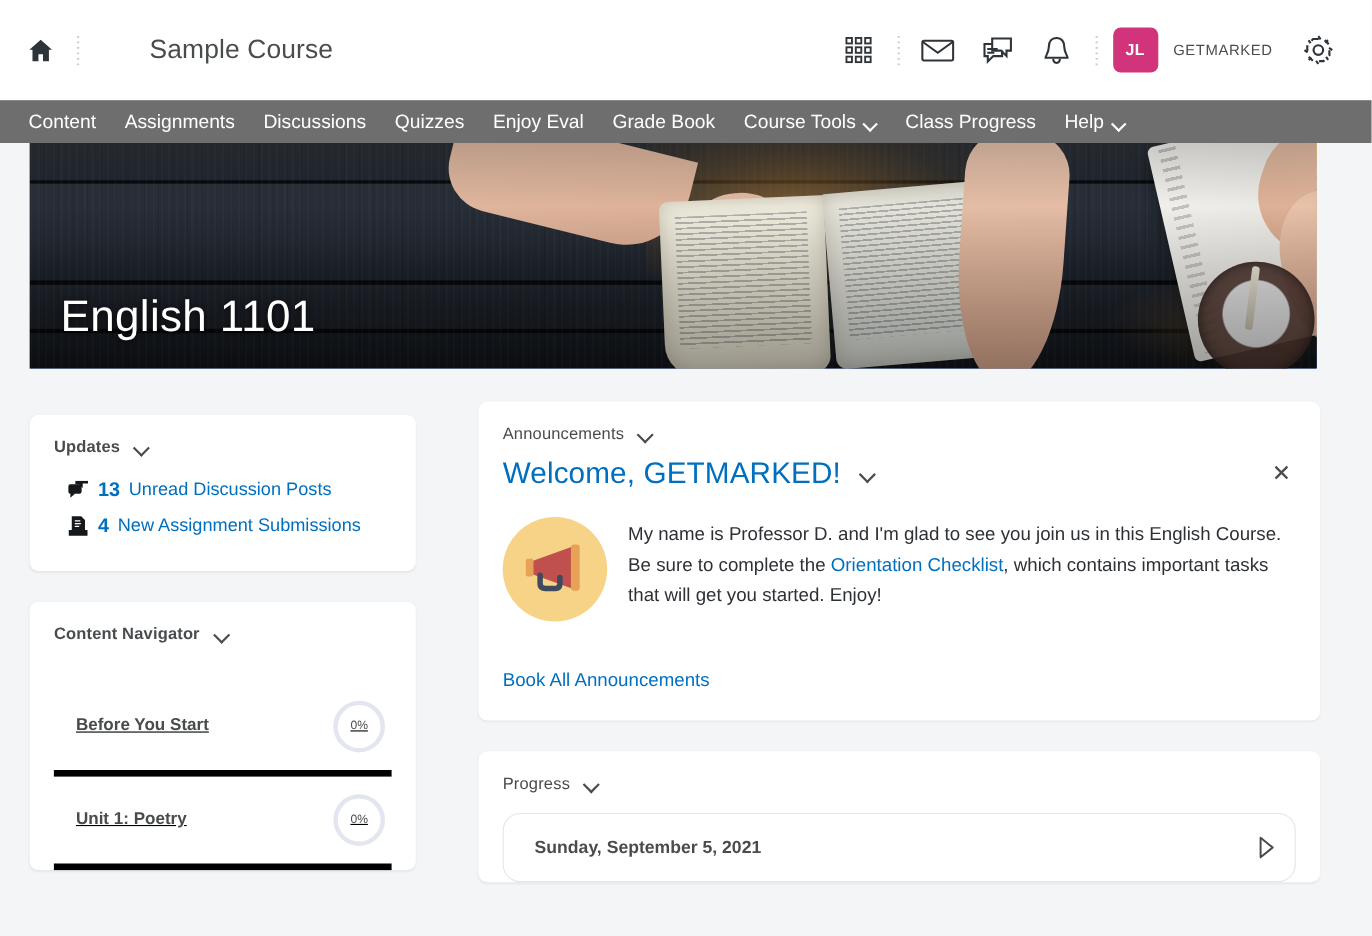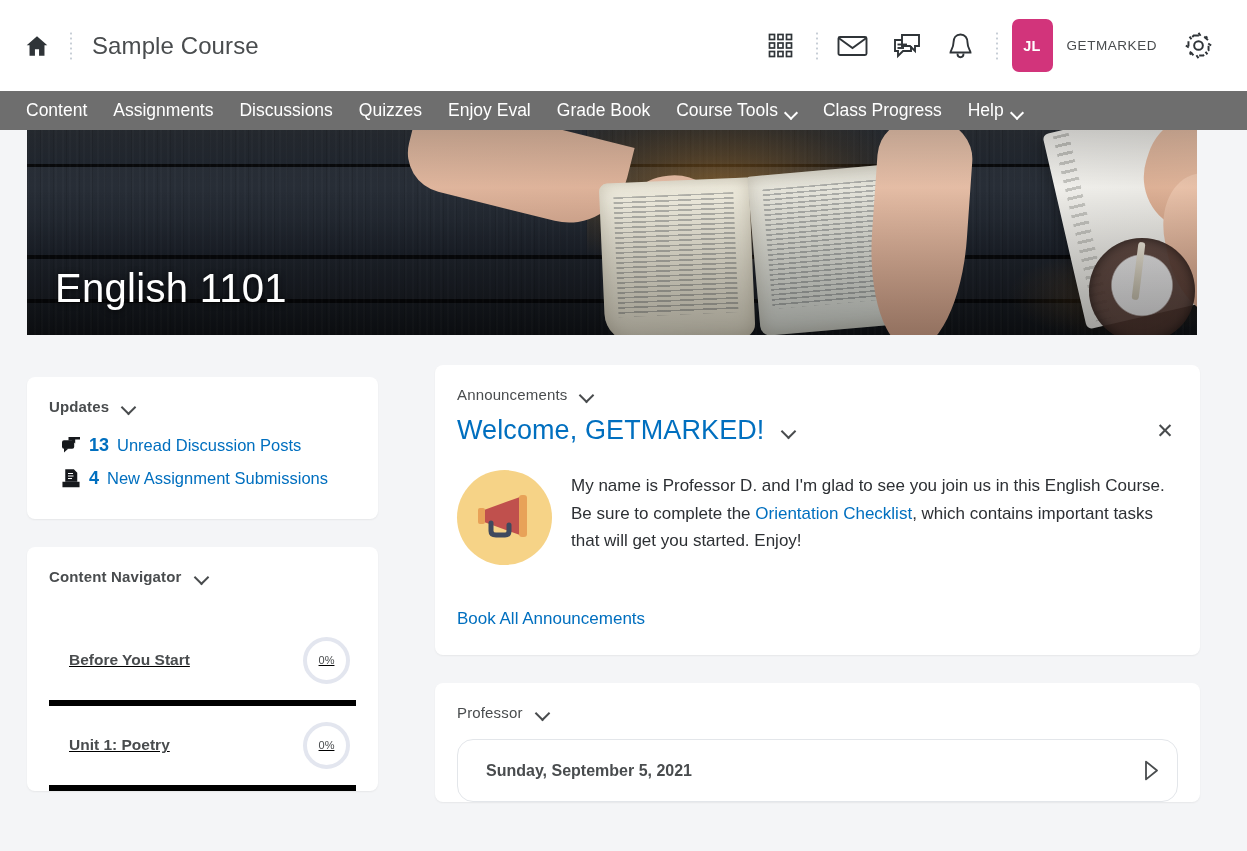--- a/index.html
+++ b/index.html
@@ -28,35 +28,36 @@
     background-image: radial-gradient(circle, #c7ced6 1px, transparent 1.2px);
     background-size: 2px 5px;
     background-repeat: repeat-y;
   }
   .course-title {
     font-size: 24px;
     color: #494c4e;
     font-weight: 400;
     letter-spacing: .1px;
     white-space: nowrap;
+    margin-left: 44px;
   }
   .topbar-right {
     margin-left: auto;
     display: flex;
     align-items: center;
     gap: 0px;
   }
   .ticon {
     width: 54px; height: 46px;
     display: flex; align-items: center; justify-content: center;
     cursor: pointer;
   }
   .ticon svg { display: block; }
   .avatar {
-    width: 41px; height: 53px;
+    width: 41px; height: 41px;
     background: #d2347b;
     border-radius: 7px;
     display: flex; align-items: center; justify-content: center;
     color: #ffffff;
     font-size: 14.5px;
     font-weight: 700;
     letter-spacing: .4px;
     cursor: pointer;
     margin-left: 6px;
   }
@@ -650,21 +651,21 @@
         </div>
       </div>
 
       <div class="ann-footer">
         <span class="showall">Book All Announcements</span>
       </div>
     </div>
 
     <div class="card">
       <div class="card-head">
-        <span class="card-head-title" style="font-weight:400;">Professor</span>
+        <span class="card-head-title" style="font-weight:400;">Progress</span>
         <span class="head-chev"></span>
       </div>
       <div class="cal-body">
         <div class="cal-box">
           <div class="cal-row">
             <span class="cal-date">Sunday, September 5, 2021</span>
             <span class="cal-arrow">
               <svg width="15" height="21" viewBox="0 0 15 21" fill="none" stroke="#494c4e" stroke-width="1.8" stroke-linejoin="round">
                 <path d="M2 1.6 L13 10.5 L2 19.4 Z"></path>
               </svg>

